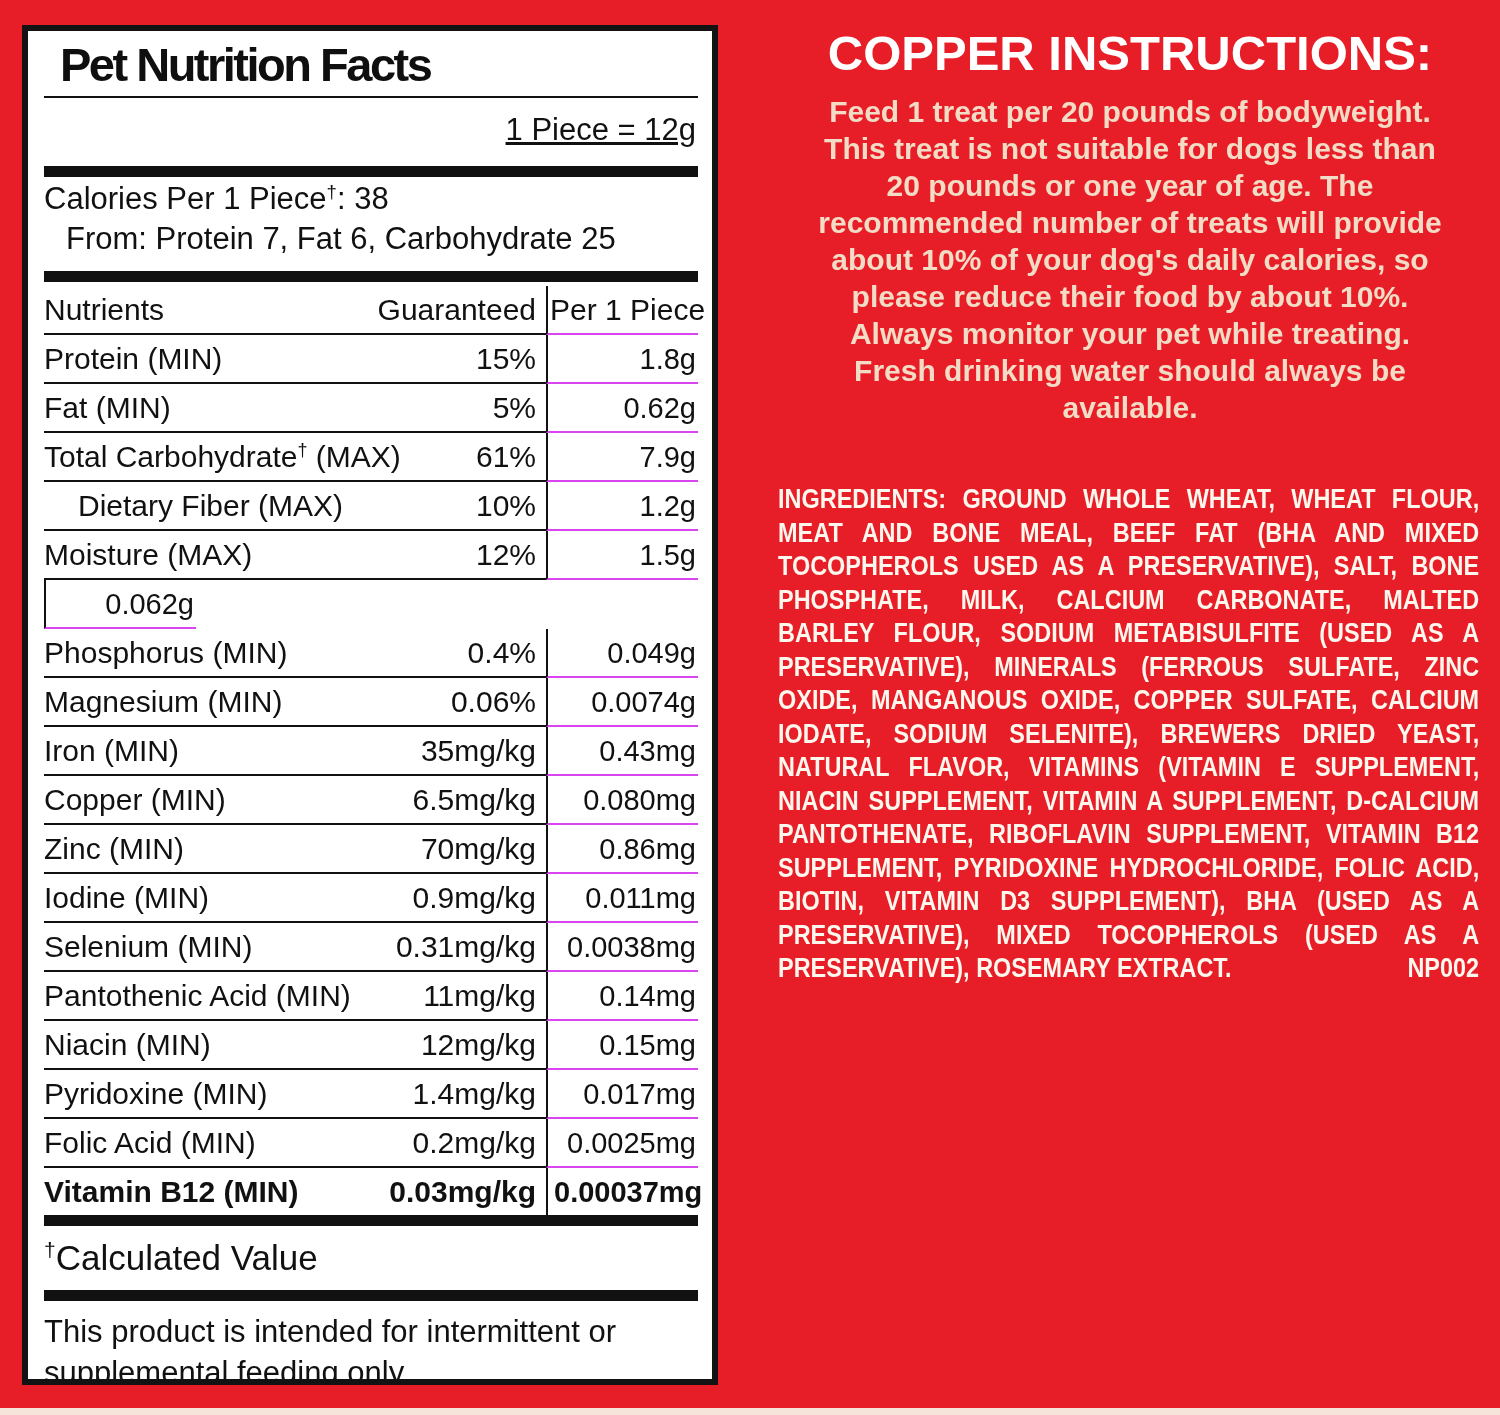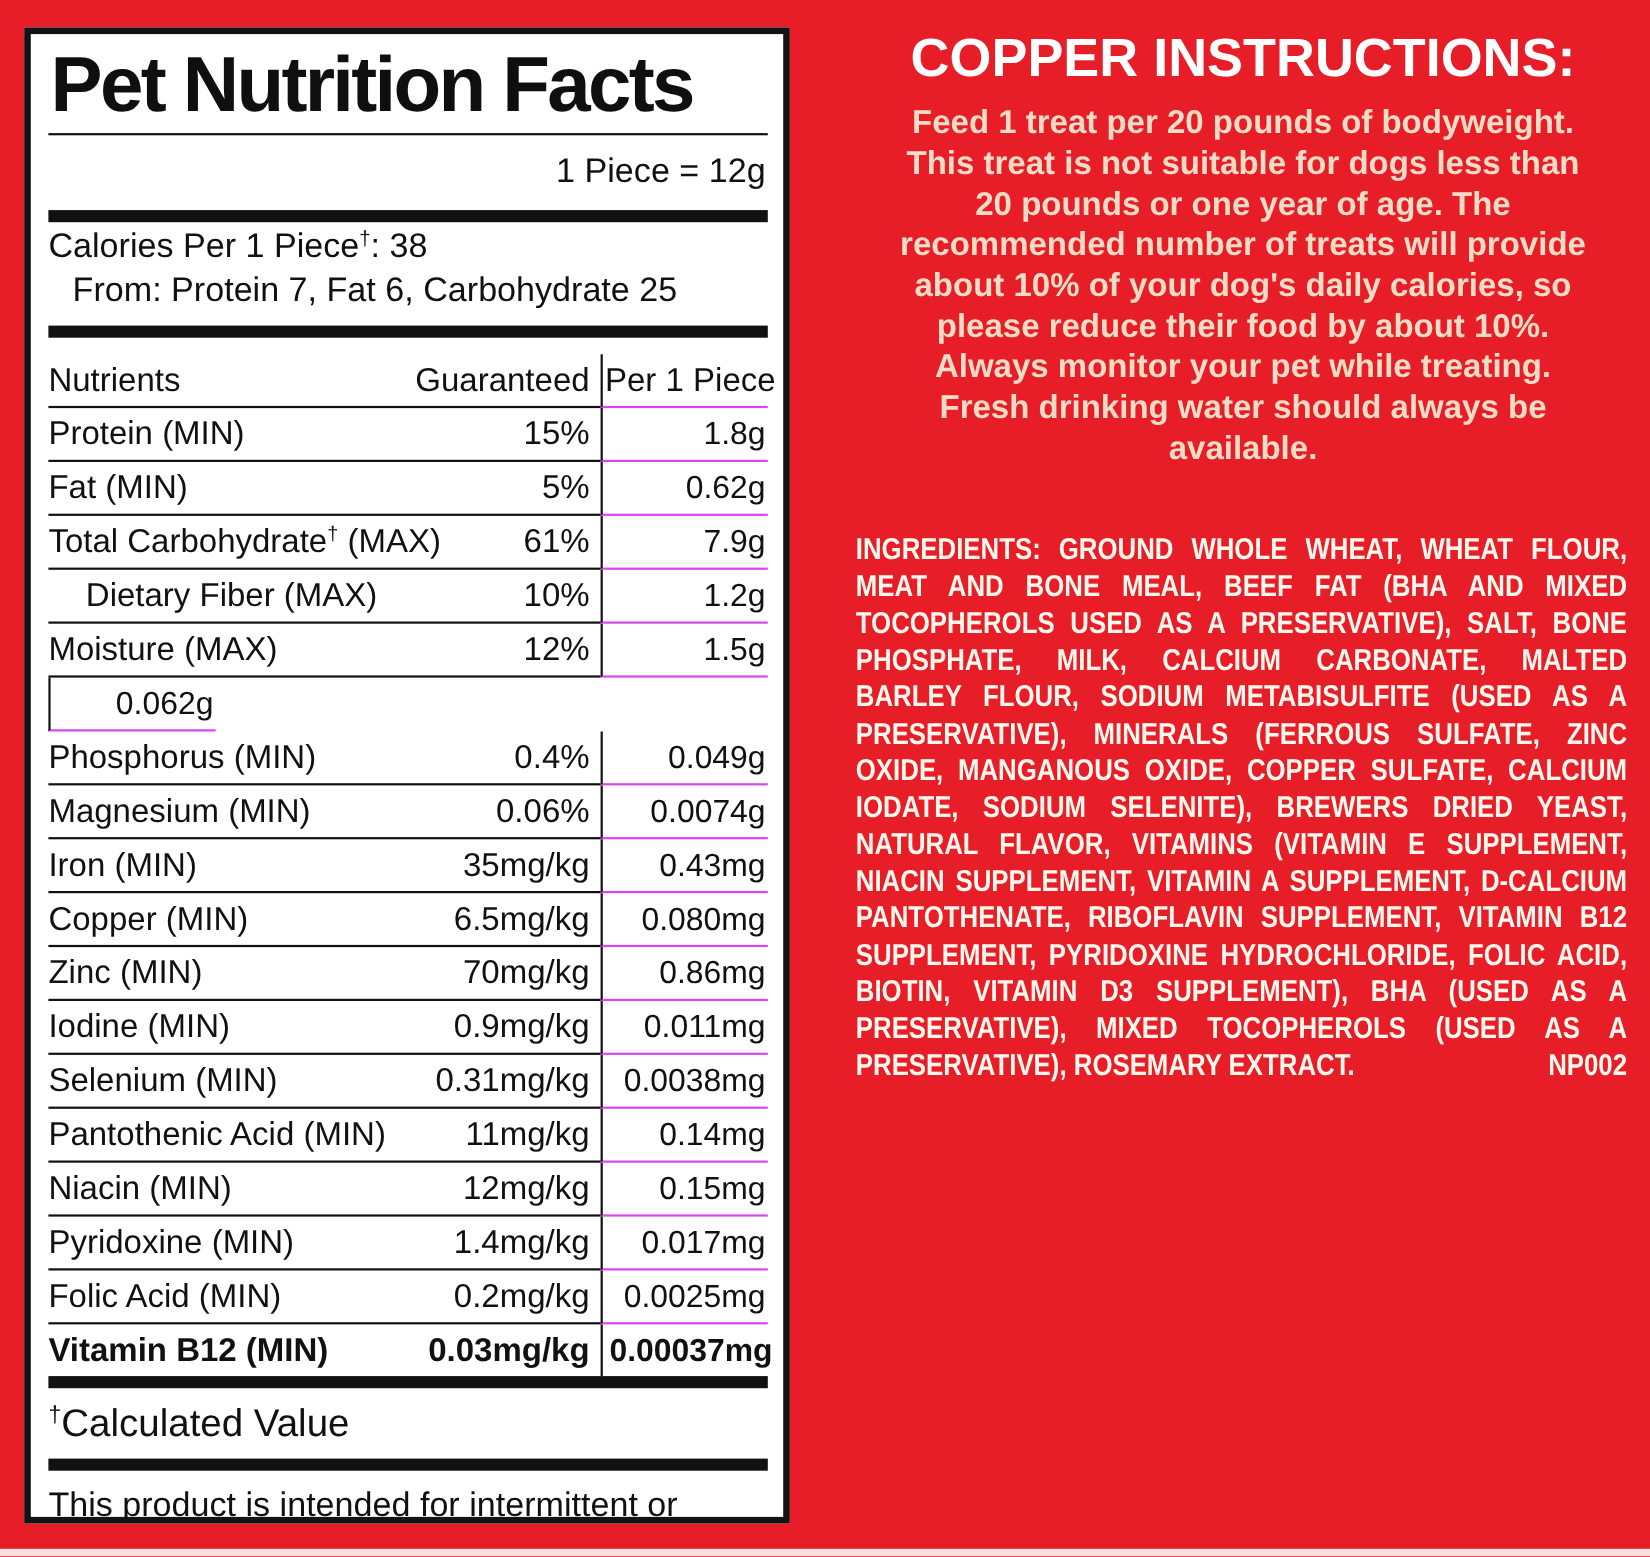--- a/index.html
+++ b/index.html
@@ -20,31 +20,31 @@
   .label {
     position:absolute; left:22px; top:25px;
     width:696px; height:1360px;
     background:#ffffff;
     border:6px solid #131313;
     box-sizing:border-box;
     padding:8px 14px 0 16px;
     overflow:hidden;
   }
   .nf-title {
-    font-size:71px; font-weight:bold; letter-spacing:-2.5px;
-    line-height:1.04; margin:2px 0 6px 2px; color:#0f0f0f;
+    font-size:47px; font-weight:bold; letter-spacing:-2.5px;
+    line-height:1.04; margin:2px 0 6px 16px; color:#0f0f0f;
   }
   .rule-thin { height:2px; background:#111; }
-  .serving { text-align:right; font-size:31px; margin:14px 2px 18px 0; }
+  .serving { text-align:right; font-size:31px; margin:14px 2px 18px 0;text-decoration:underline; }
   .bar { height:11px; background:#111; }
   .cal1 { font-size:31px; margin:4px 0 4px 0; }
   .cal2 { font-size:31px; margin:4px 0 14px 22px; }
   sup.dg { font-size:60%; vertical-align:super; line-height:0; }
 
-  .ntable { margin-top:15px; }
+  .ntable { margin-top:4px; }
   .nrow { display:flex; align-items:stretch; }
   .nrow .lcell {
     flex:1; display:flex; justify-content:space-between; align-items:baseline;
     border-bottom:2px solid #111;
     padding:7px 10px 6px 0;
     font-size:30px; line-height:34px;
   }
   .nrow .rcell {
     width:152px; box-sizing:border-box;
     border-left:2px solid #111; border-bottom:2px solid #d946ef;

